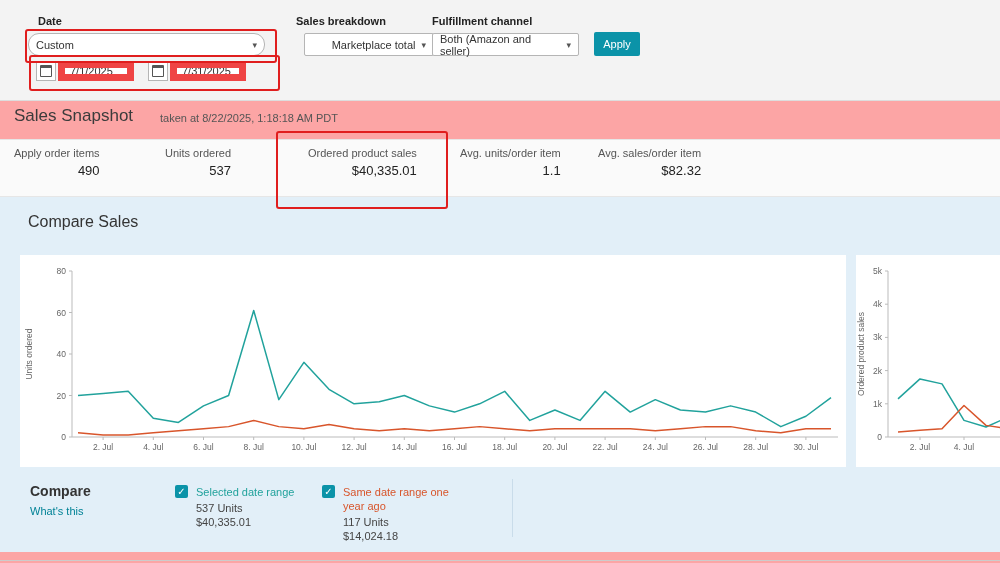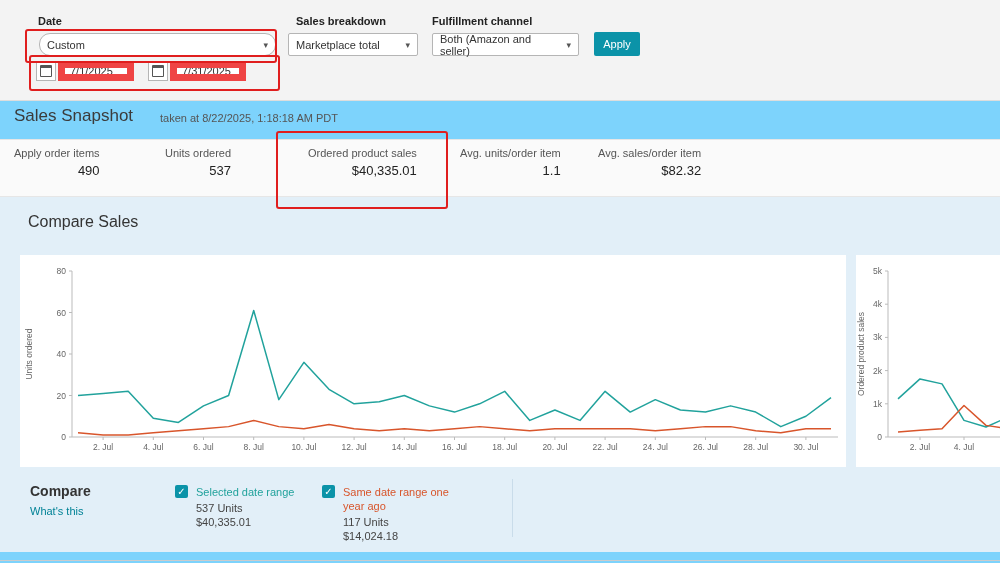--- a/index.html
+++ b/index.html
@@ -1,26 +1,26 @@
 <!DOCTYPE html>
 <html style="--accent-teal: #0b93a8; --chart-teal: #21a29c; --chart-orange: #d8552b; --annotation-red: #e01e1e; --link-teal: #008296; --section-bg: #e2eff8;"><head>
 <meta charset="utf-8">
 <style>
   html,body{margin:0;padding:0;background:#fff;}
-  .page{position:relative;width:1000px;height:563px;background:#7dd3fc;overflow:hidden;
+  .page{position:relative;width:1000px;height:563px;background:#fca5a5;overflow:hidden;
         font-family:"Liberation Sans","DejaVu Sans",sans-serif;color:#333;}
 
   
   .filter-bar{position:absolute;left:0;top:0;width:1000px;height:100px;background:#f3f3f3;border-bottom:1px solid #ddd;}
   .filter-label{position:absolute;top:15px;font-size:11px;font-weight:bold;color:#222;}
   #lbl-date{left:38px;} #lbl-breakdown{left:288px;margin-left:8px;} #lbl-channel{left:432px;text-align:center;}
   .select{position:absolute;top:33px;height:23px;background:#fff;border:1px solid #b5b5b5;border-radius:2px;
           font-size:11px;color:#333;display:flex;align-items:center;justify-content:space-between;
           padding:0 7px;box-sizing:border-box;cursor:pointer;}
-  #sel-date{left:39px;width:237px;border-radius:11px;} #sel-breakdown{left:288px;width:130px;} #sel-channel{left:432px;width:147px;}
+  #sel-date{left:28px;width:237px;border-radius:11px;} #sel-breakdown{left:304px;width:130px;justify-content:flex-end;} #sel-channel{left:432px;width:147px;}
   .chev{color:#555;font-size:9px;margin-left:6px;}
   .apply-btn{position:absolute;left:594px;top:32px;width:46px;height:24px;background:var(--accent-teal);
              color:#fff;font-size:11px;border:none;border-radius:2px;cursor:pointer;}
   .date-row{position:absolute;left:36px;top:61px;display:flex;align-items:center;}
   .cal-btn{width:20px;height:20px;border:1px solid #b5b5b5;background:#fff;display:inline-flex;
            align-items:center;justify-content:center;cursor:pointer;box-sizing:border-box;}
   .cal-glyph{width:10px;height:8px;border:1px solid #555;border-top:3px solid #555;border-radius:1px;}
   .date-field{width:76px;height:20px;border:7px solid #ef4444;font-size:11px;padding:0 5px;
               box-sizing:border-box;color:#333;background:#fff;margin-left:2px;}
   .gap{width:14px;}

